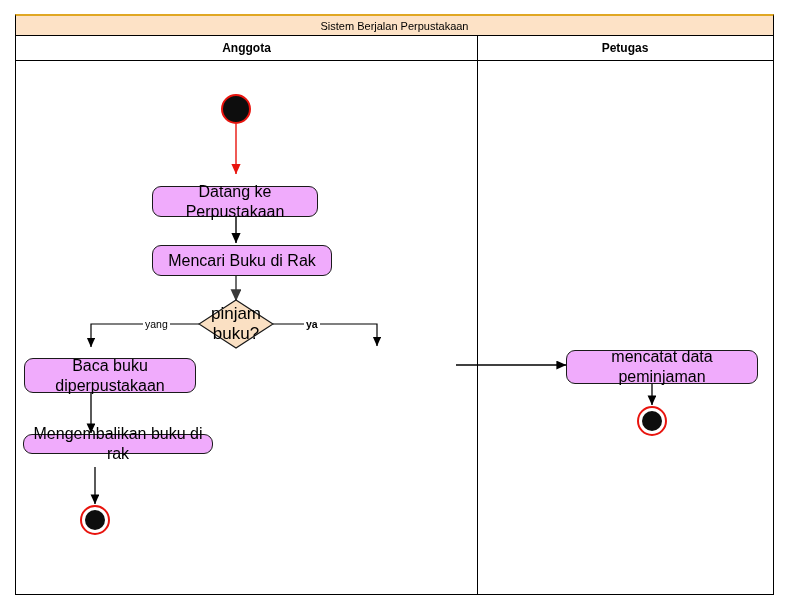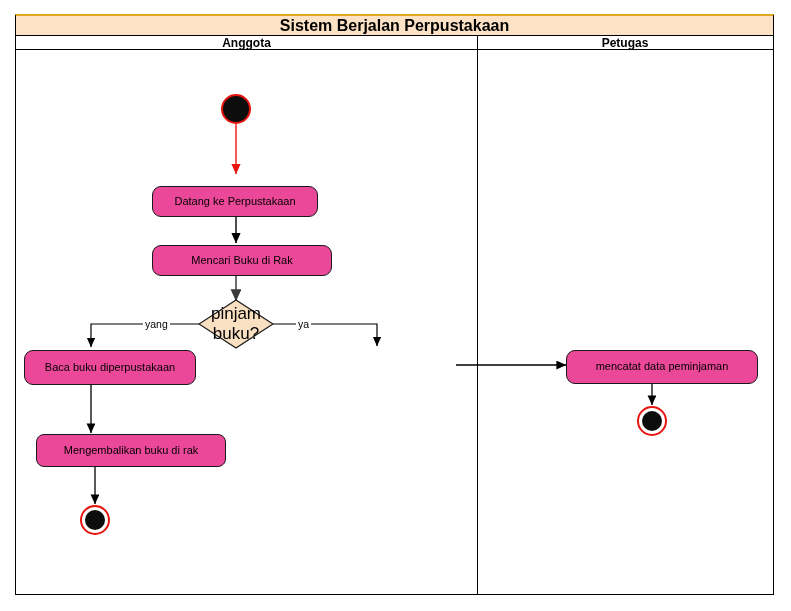--- a/index.html
+++ b/index.html
@@ -36,28 +36,27 @@
     top: 14px;
     width: 759px;
     height: 22px;
     box-sizing: border-box;
     background: #fde2c6;
     border: 1px solid #000000;
     border-top: 2px solid #e0a723;
     display: flex;
     align-items: center;
     justify-content: center;
-    font-size: 16px;
-    color: #000000;
-    font-weight: bold;
+    font-size: 11px;
+    color: #000000;
   }
   .lane-header {
     position: absolute;
     top: 36px;
-    height: 14px;
+    height: 25px;
     box-sizing: border-box;
     border-bottom: 1px solid #000000;
     display: flex;
     align-items: center;
     justify-content: center;
     font-size: 12px;
     font-weight: bold;
     color: #000000;
     background: #ffffff;
   }
@@ -71,28 +70,28 @@
     width: 1px;
     height: 558px;
     background: #000000;
     z-index: 6;
   }
 
   
   .activity {
     position: absolute;
     box-sizing: border-box;
-    background: #ec4899;
+    background: #f0abfc;
     border: 1.2px solid #1a1a1a;
     border-radius: 9px;
     display: flex;
     align-items: center;
     justify-content: center;
     text-align: center;
-    font-size: 11px;
+    font-size: 16px;
     color: #000000;
     line-height: 1.25;
     padding: 2px 8px;
     z-index: 4;
   }
 
   
   .decision {
     position: absolute;
     z-index: 4;
@@ -208,21 +207,21 @@
 
     <line x1="95" y1="467" x2="95" y2="504" stroke="#000000" stroke-width="1.3" marker-end="url(#arrowBlack)"></line>
 
     <line x1="456" y1="365" x2="566" y2="365" stroke="#000000" stroke-width="1.3" marker-end="url(#arrowBlack)"></line>
 
     <line x1="652" y1="384" x2="652" y2="405" stroke="#000000" stroke-width="1.3" marker-end="url(#arrowBlack)"></line>
   </svg>
 
   <div class="edge-label" style="left:143px; top:318px;">yang</div>
 
-  <div class="edge-label" style="left:296px; top:318px;">ya</div>
+  <div class="edge-label" style="left:304px; top:318px;font-weight:bold;">ya</div>
 
   <div class="start-node" style="left:221px; top:94px; width:30px; height:30px;"></div>
 
   <div class="activity" style="left:152px; top:186px; width:166px; height:31px;">
     <span>Datang ke Perpustakaan</span>
   </div>
 
   <div class="activity" style="left:152px; top:245px; width:180px; height:31px;text-align:center;">
     <span>Mencari Buku di Rak</span>
   </div>
@@ -230,26 +229,26 @@
   <div class="decision" style="left:198px; top:299px; width:76px; height:50px;">
     <svg class="dshape" viewBox="0 0 76 50" preserveAspectRatio="none">
       <polygon points="38,1 75,25 38,49 1,25" fill="#fae0c3" stroke="#1a1a1a" stroke-width="1.2"></polygon>
     </svg>
     <div class="dlabel">
       <div>pinjam</div>
       <div>buku?</div>
     </div>
   </div>
 
-  <div class="activity" style="left:24px; top:350px; width:172px; height:35px;">
+  <div class="activity" style="left:24px; top:358px; width:172px; height:35px;">
     <span>Baca buku diperpustakaan</span>
   </div>
 
 
-  <div class="activity" style="left:36px; top:434px; width:190px; height:33px;border-radius:8px;">
+  <div class="activity" style="left:23px; top:434px; width:190px; height:20px;">
     <span>Mengembalikan buku di rak</span>
   </div>
 
   <div class="activity" style="left:566px; top:350px; width:192px; height:34px;">
     <span>mencatat data peminjaman</span>
   </div>
 
   <div class="end-node" style="left:80px; top:505px; width:30px; height:30px;"></div>
 
   <div class="end-node" style="left:637px; top:406px; width:30px; height:30px;"></div>

